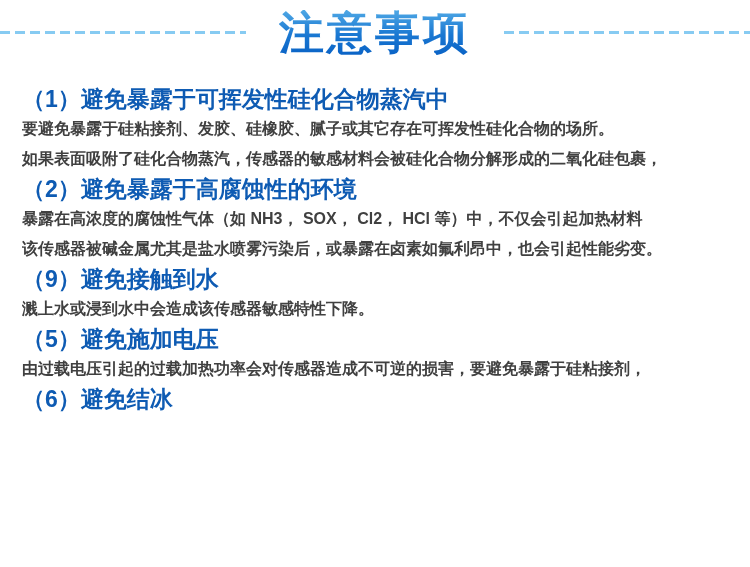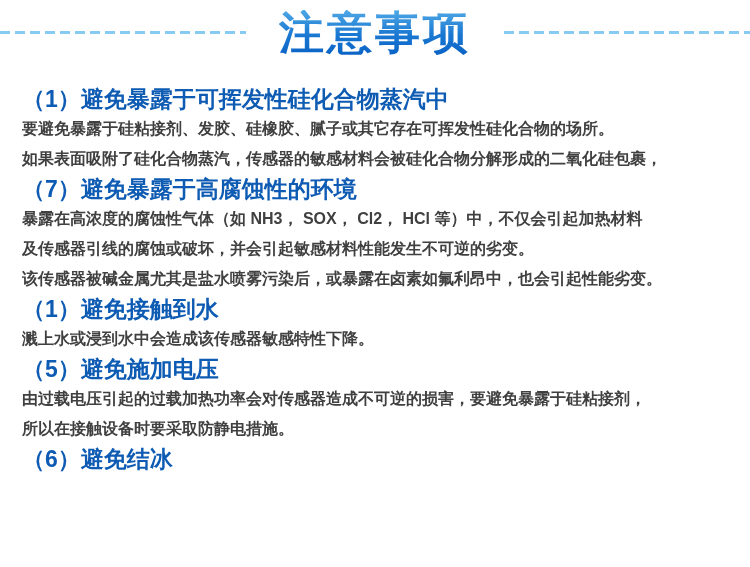--- a/index.html
+++ b/index.html
@@ -65,29 +65,27 @@
     <h1 class="title">注意事项</h1>
     <span class="dash"></span>
   </header>
 
   <main class="content">
 
     <div class="line heading">（1）避免暴露于可挥发性硅化合物蒸汽中</div>
     <div class="line body-line">要避免暴露于硅粘接剂、发胶、硅橡胶、腻子或其它存在可挥发性硅化合物的场所。</div>
     <div class="line body-line">如果表面吸附了硅化合物蒸汽，传感器的敏感材料会被硅化合物分解形成的二氧化硅包裹，</div>
 
-    <div class="line heading">（7）避免暴露于高腐蚀性的环境</div>
+    <div class="line heading">（2）避免暴露于高腐蚀性的环境</div>
     <div class="line body-line">暴露在高浓度的腐蚀性气体（如 NH3， SOX， Cl2， HCl 等）中，不仅会引起加热材料</div>
-    <div class="line body-line">及传感器引线的腐蚀或破坏，并会引起敏感材料性能发生不可逆的劣变。</div>
 
     <div class="line body-line">该传感器被碱金属尤其是盐水喷雾污染后，或暴露在卤素如氟利昂中，也会引起性能劣变。</div>
 
-    <div class="line heading">（1）避免接触到水</div>
+    <div class="line heading">（9）避免接触到水</div>
     <div class="line body-line">溅上水或浸到水中会造成该传感器敏感特性下降。</div>
 
     <div class="line heading">（5）避免施加电压</div>
     <div class="line body-line">由过载电压引起的过载加热功率会对传感器造成不可逆的损害，要避免暴露于硅粘接剂，</div>
-    <div class="line body-line">所以在接触设备时要采取防静电措施。</div>
 
     <div class="line heading">（6）避免结冰</div>
 
   </main>
 </div>
 
 </body></html>

